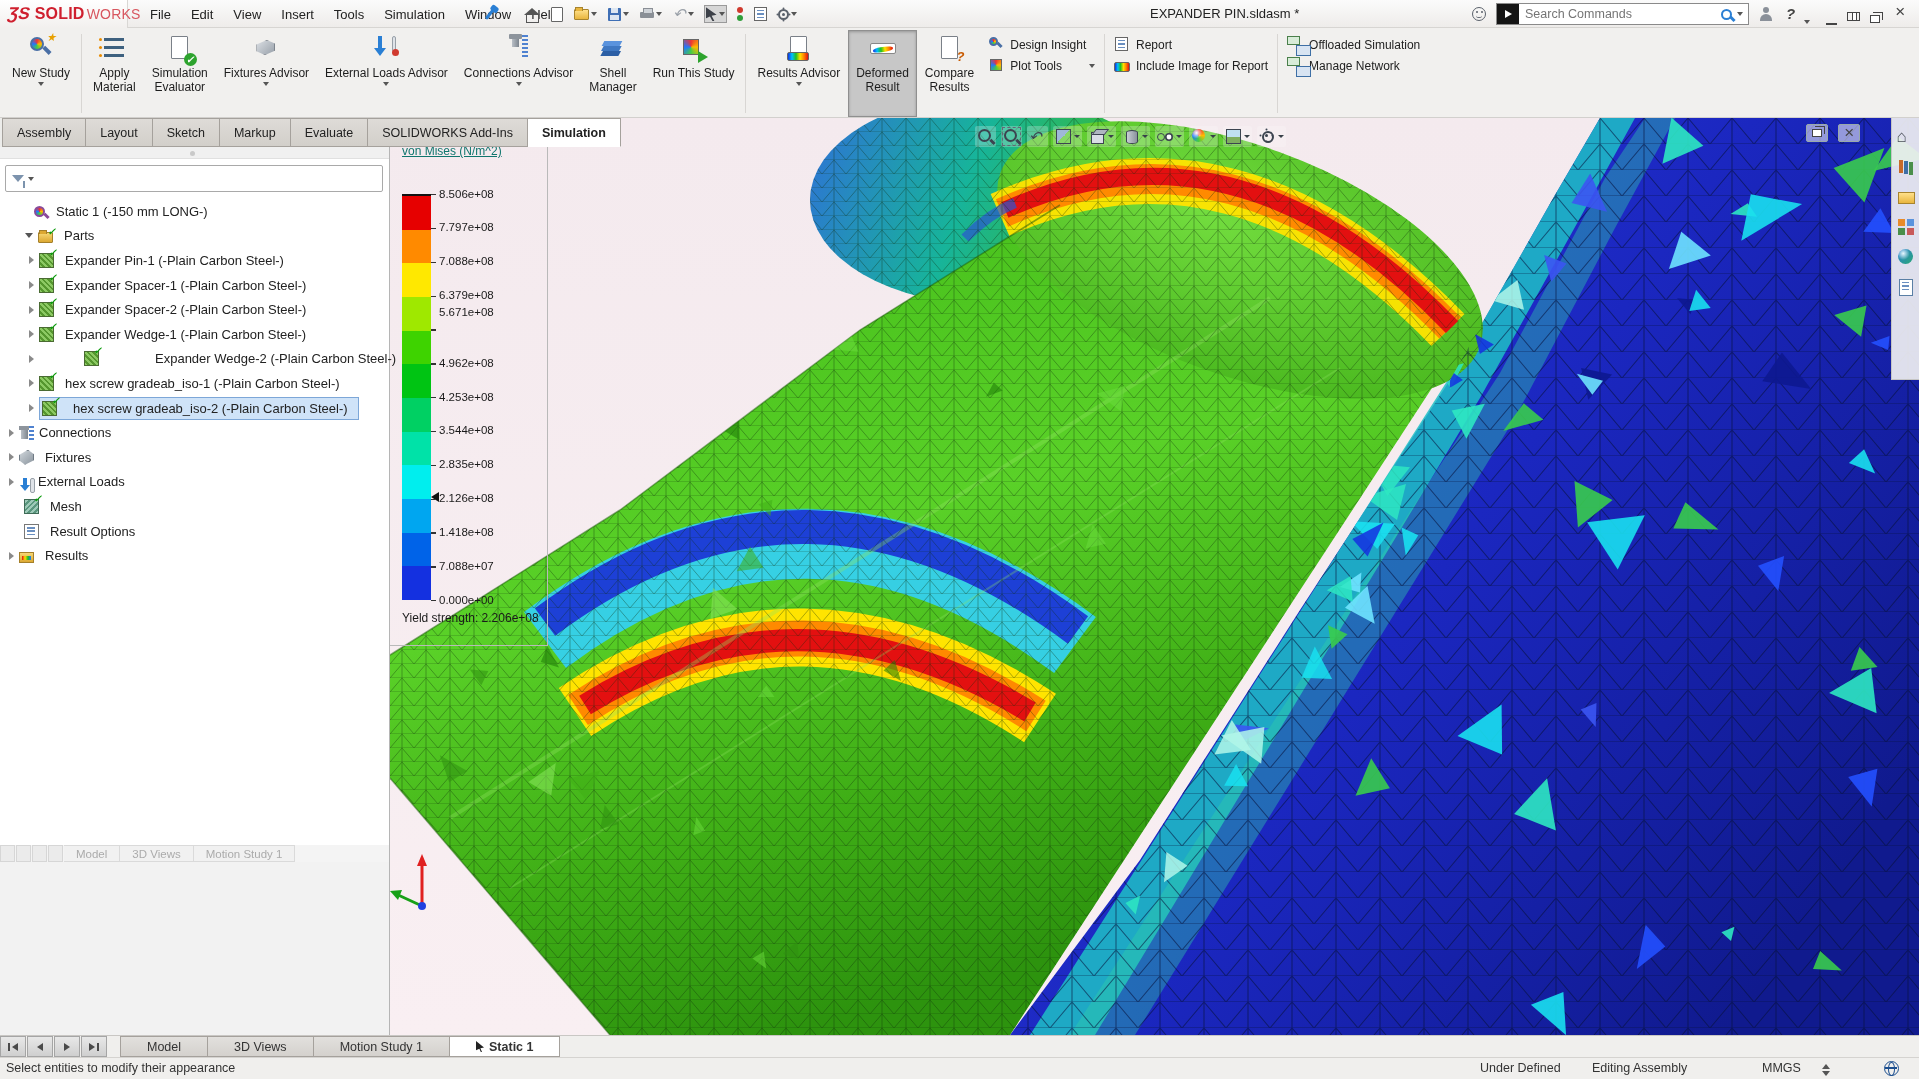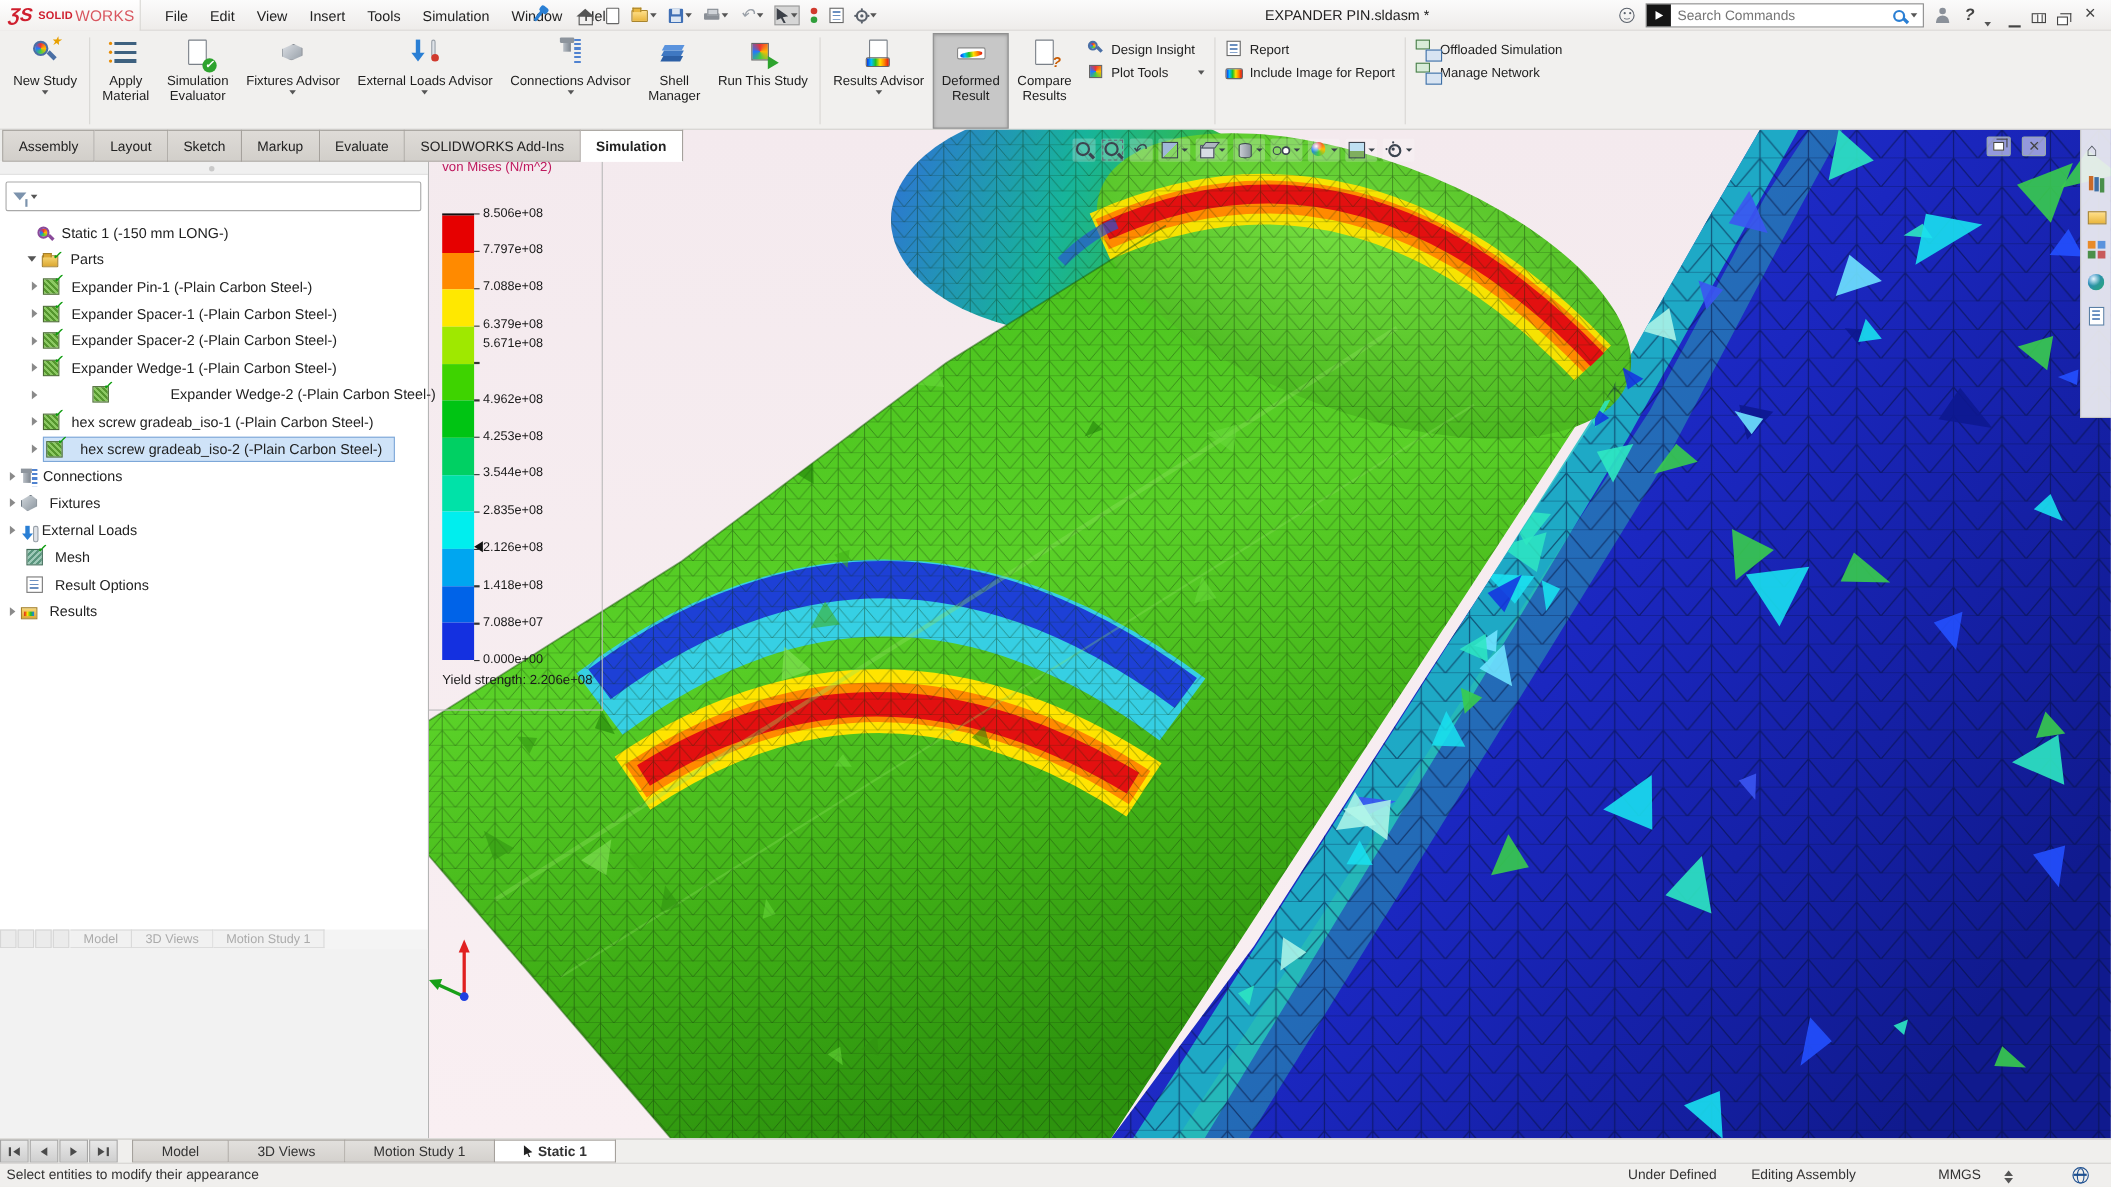--- a/index.html
+++ b/index.html
@@ -6,21 +6,21 @@
   #app{position:relative;width:1919px;height:1079px;overflow:hidden;background:#f1f0ee;
        font-family:"Liberation Sans",sans-serif;color:#222;font-size:13px;-webkit-user-select:none;}
   .a{position:absolute;}
   i,span,div{box-sizing:border-box;}
 
   
   .titlebar{left:0;top:0;width:1919px;height:28px;background:linear-gradient(#fbfbfb,#eeecea);border-bottom:1px solid #d7d5d2;}
   .logo{left:0;top:0;width:128px;height:28px;background:linear-gradient(#ffffff,#f2f0ee);border-right:1px solid #d9d7d4;
         display:flex;align-items:center;padding-left:8px;gap:2px;}
   .lg-ds{color:#cf1f2e;font-weight:bold;font-size:17px;transform:skewX(-14deg);margin-right:3px;}
-  .lg-solid{color:#cf1f2e;font-weight:bold;font-size:10px;letter-spacing:.2px;}
+  .lg-solid{color:#cf1f2e;font-weight:bold;font-size:16px;letter-spacing:.2px;}
   .lg-works{color:#d8565f;font-size:14px;letter-spacing:.2px;}
   #menu-items{left:140px;top:0;height:28px;display:flex;align-items:center;}
   .menu-item{padding:5px 10px;font-size:13px;color:#222;cursor:default;}
   .doctitle{left:1150px;top:6px;font-size:13px;color:#222;white-space:nowrap;}
 
   
   .cmag{position:relative;display:inline-block;width:11px;height:11px;border:2px solid #4a5562;border-radius:50%;}
   .cmag:after{content:"";position:absolute;width:2.5px;height:6px;background:#4a5562;right:-3px;bottom:-4px;transform:rotate(-45deg);}
   .ic{position:relative;display:inline-block;}
   .ic-home{width:15px;height:13px;}
@@ -168,21 +168,21 @@
   .tic-results{background:linear-gradient(#f7d774,#dca832);border:1px solid #a5802a;height:11px;margin-top:3px;}
   .tic-results:before{content:"";position:absolute;left:2px;bottom:2px;width:9px;height:4px;background:linear-gradient(90deg,#e01010,#ffe000,#20c020,#27f);}
   .ghosttabs{left:0;top:698px;width:389px;height:17px;display:flex;align-items:stretch;opacity:.55;background:#ececec;}
   .gnav{width:15px;border:1px solid #b5b5b5;background:#dcdcdc;margin-right:1px;}
   .gtab{padding:0 12px;font-size:11.5px;color:#666;border:1px solid #bdbdbd;border-left:none;display:flex;align-items:center;background:#e6e6e6;white-space:nowrap;}
   .panel-lower{left:0;top:715px;width:389px;height:173px;background:#f2f2f2;}
 
   
   #vp{left:390px;top:118px;z-index:1;}
   .legend{left:390px;top:118px;width:158px;height:528px;z-index:3;border-right:1px solid #b9b9b9;border-bottom:1px solid #b9b9b9;}
-  .ltitle{left:12px;top:26px;font-size:12px;color:#be185d;white-space:nowrap;}
+  .ltitle{left:12px;top:26px;font-size:12px;color:#0f766e;white-space:nowrap;text-decoration:underline;}
   #legend-bar{left:12px;top:76px;width:29px;height:406px;border-top:2px solid #111;display:flex;flex-direction:column;}
   #legend-bar .band{flex:1;}
   #legend-labels{left:41px;top:76px;width:110px;height:406px;}
   .lgl{position:absolute;left:8px;font-size:11.5px;color:#1a1a1a;white-space:nowrap;}
   .ltick{position:absolute;left:0;width:5px;height:1.4px;background:#333;}
   .ymark{position:absolute;right:-8px;width:0;height:0;border-top:5px solid transparent;border-bottom:5px solid transparent;border-right:8px solid #111;margin-top:-5px;}
   .lyield{left:12px;top:493px;font-size:12px;color:#1a1a1a;white-space:nowrap;}
 
   .hud{left:975px;top:124px;height:24px;display:flex;align-items:center;gap:5px;z-index:3;}
   .hud-btn{display:flex;align-items:center;gap:2px;padding:2px;background:rgba(250,250,250,.25);border-radius:2px;}

